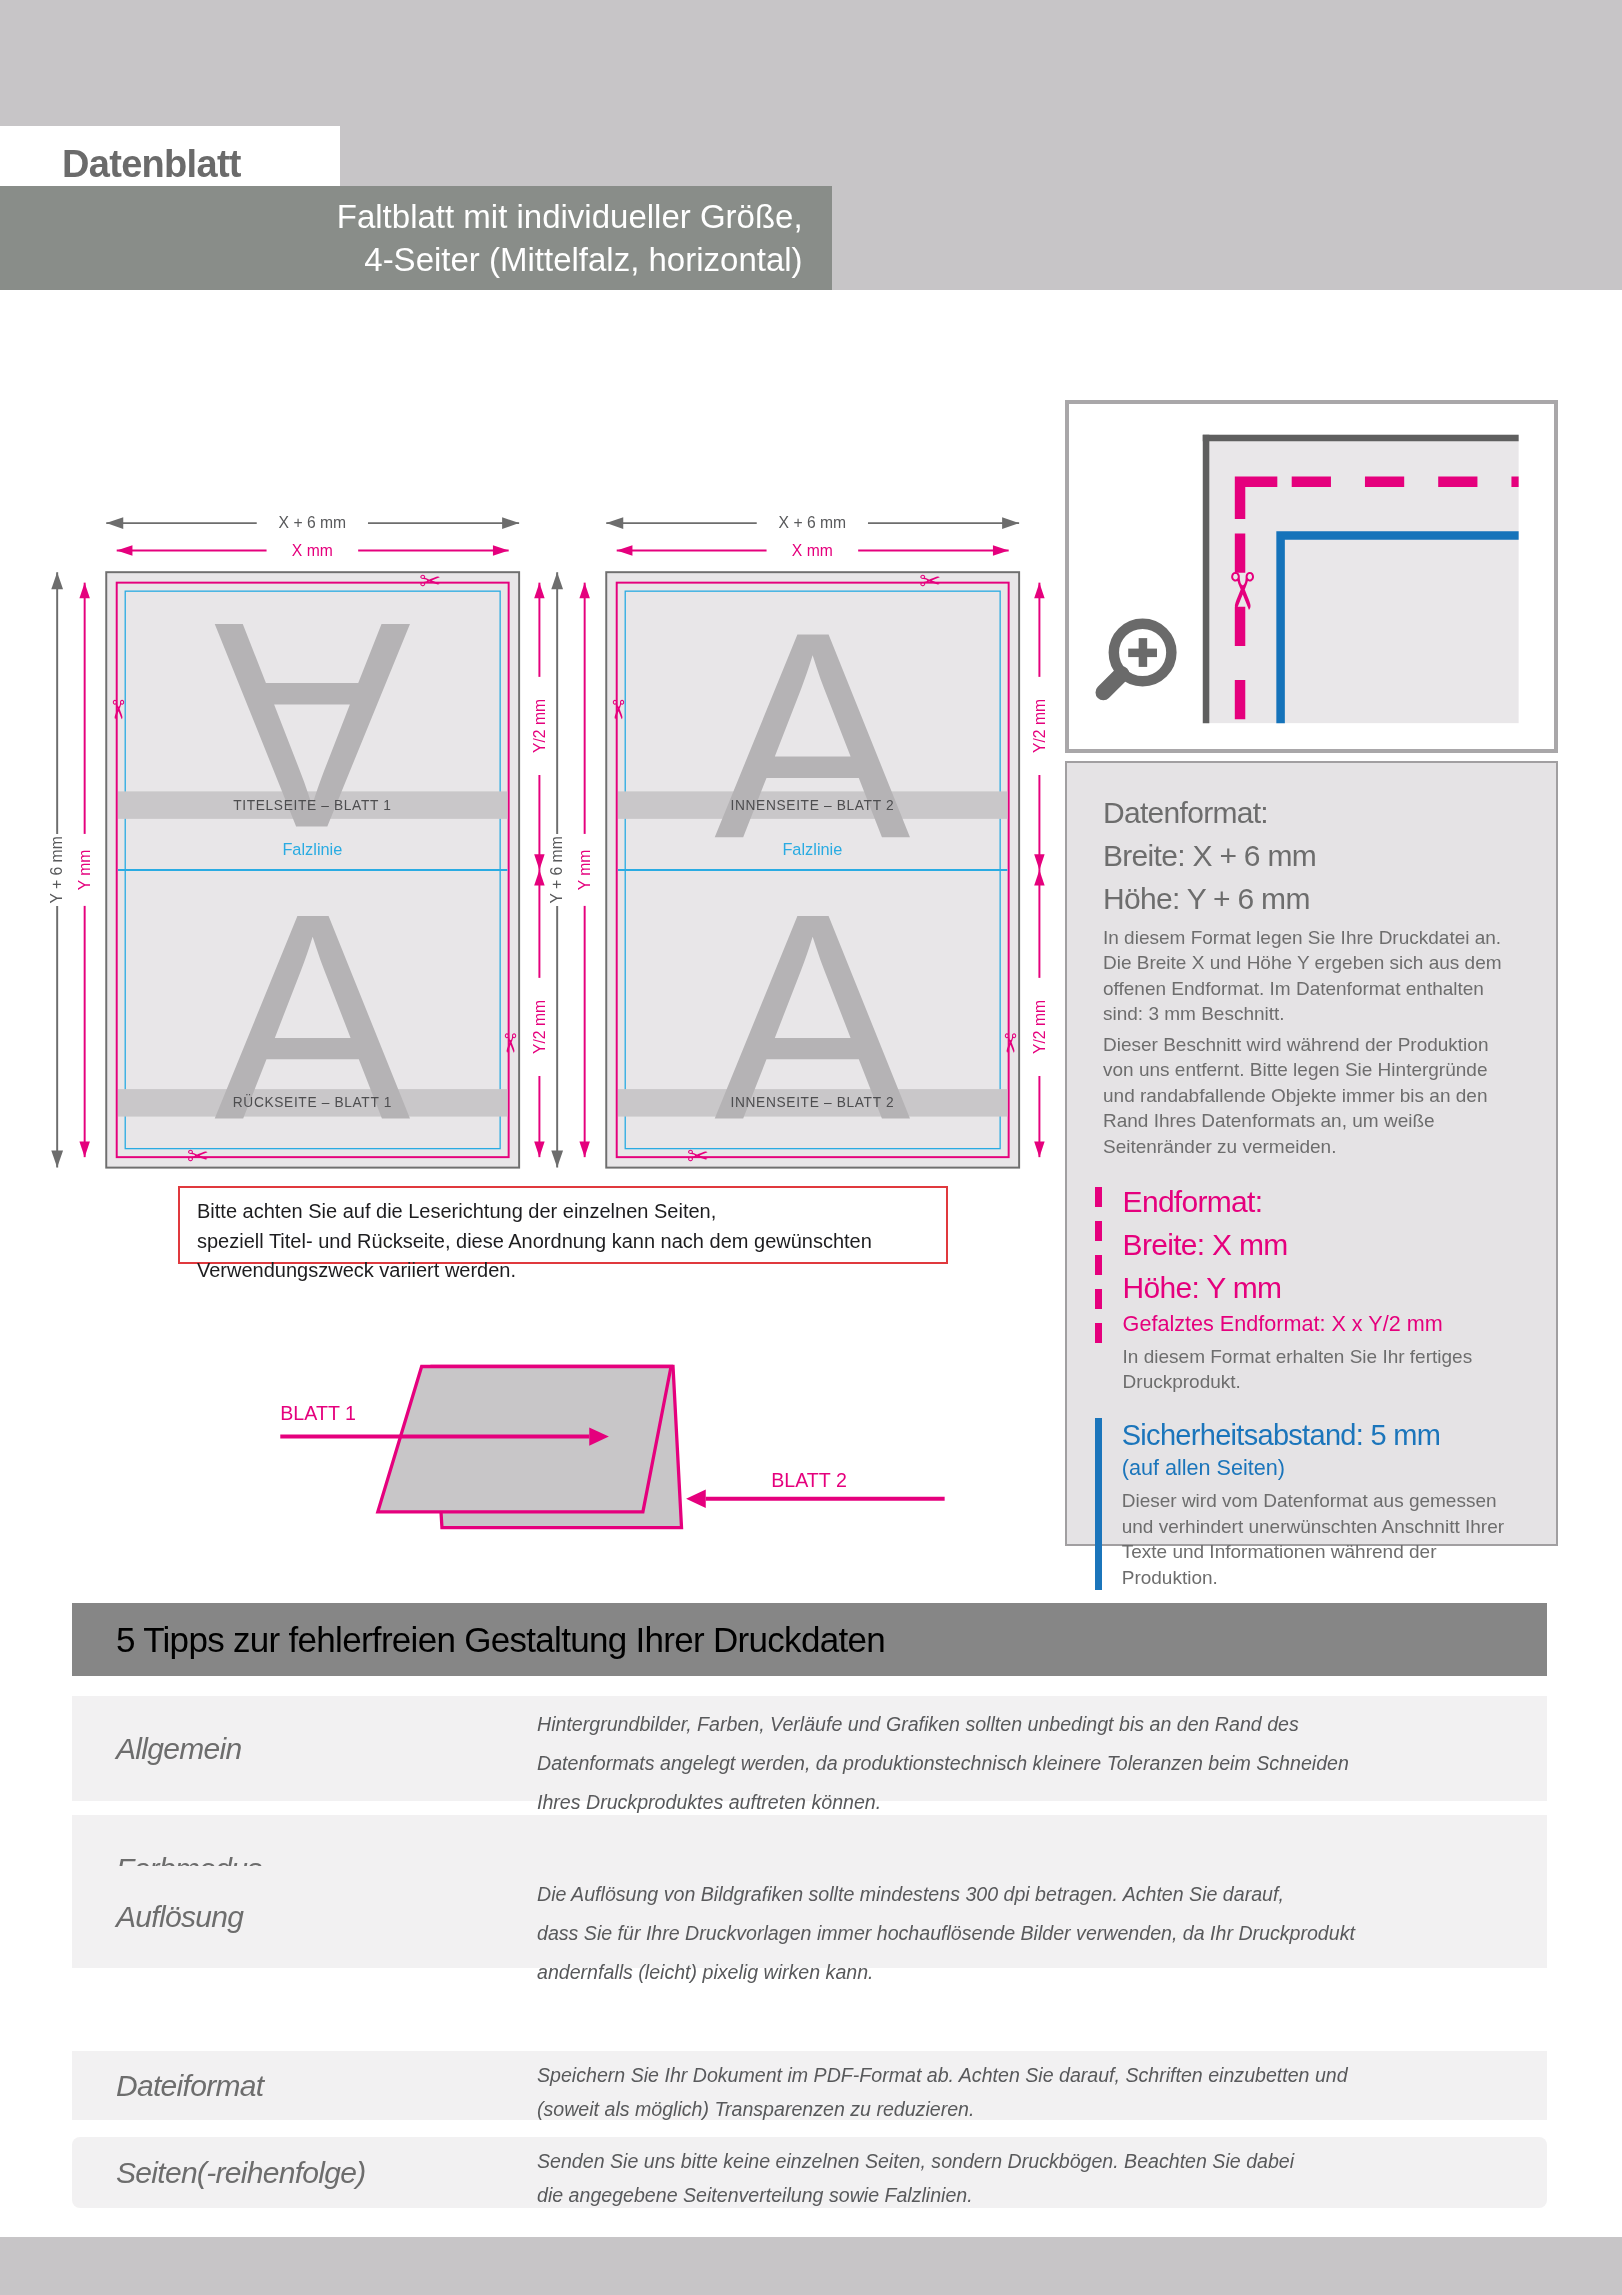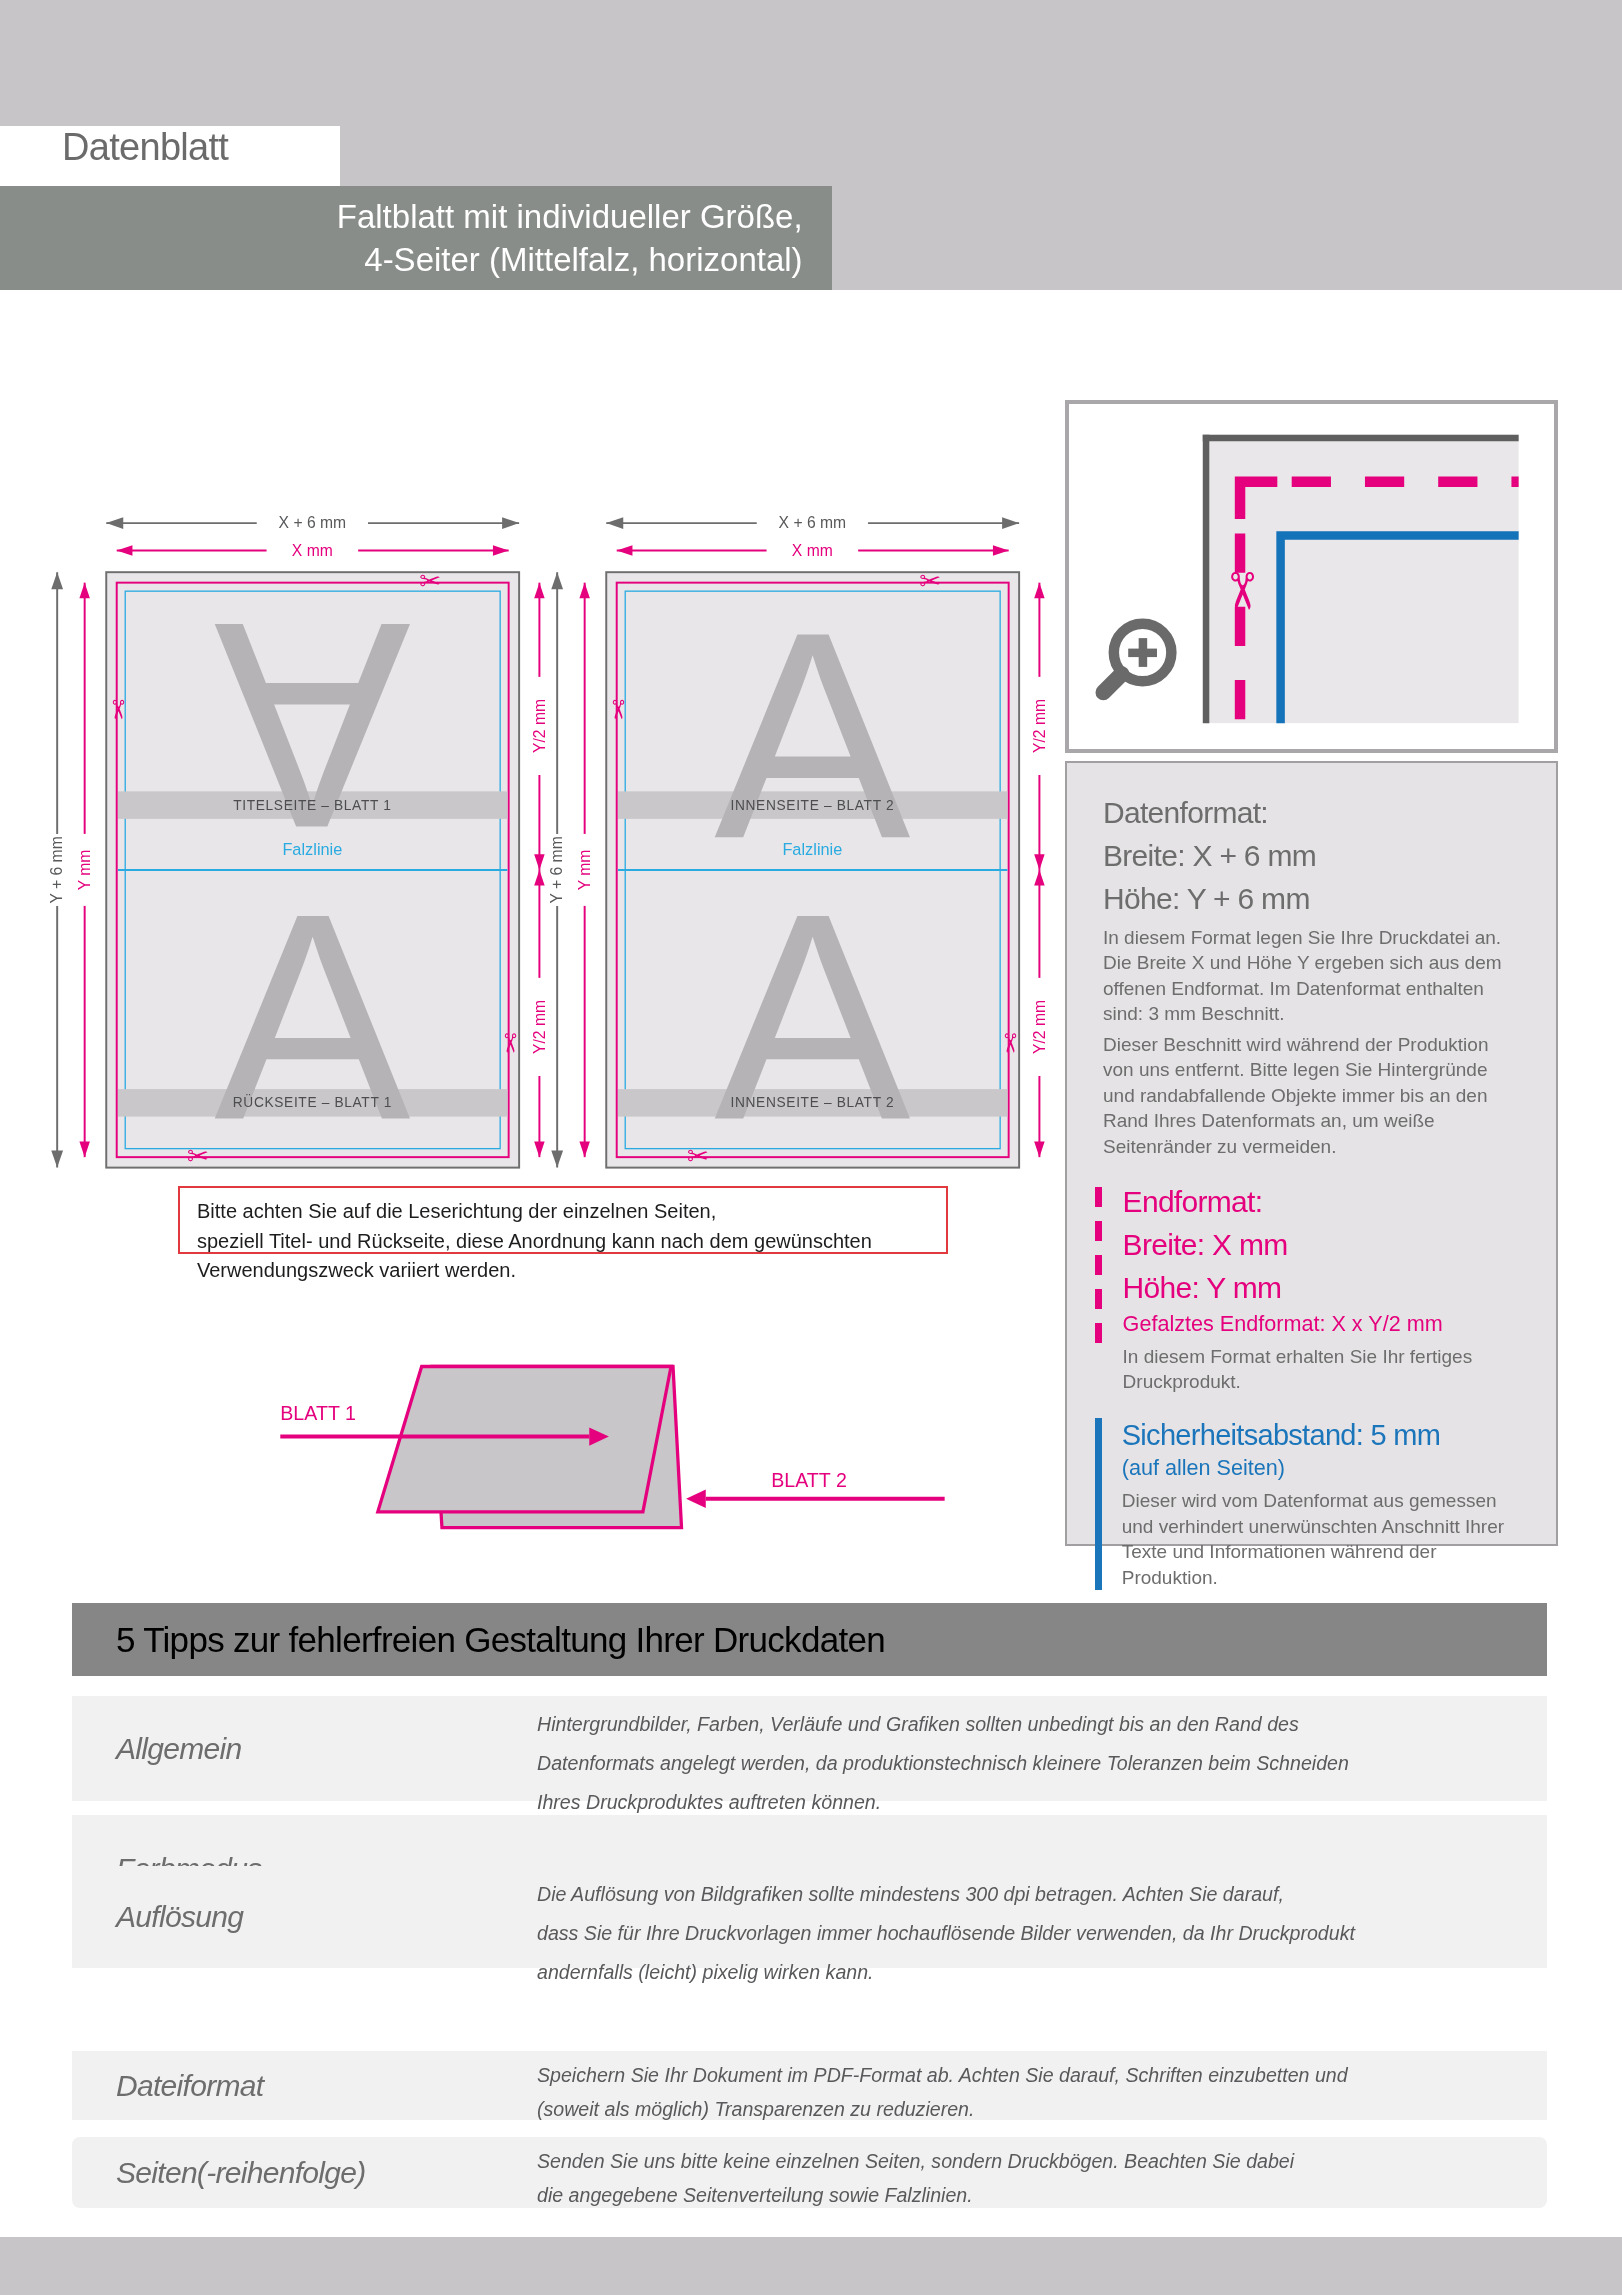--- a/index.html
+++ b/index.html
@@ -2,21 +2,21 @@
 <html style="font-size:10.5px"><head>
 <meta charset="utf-8">
 <style>
   * { margin:0; padding:0; box-sizing:border-box; }
   html,body { background:#ffffff; }
   body { font-family:"Liberation Sans","DejaVu Sans",sans-serif; }
   .page { position:relative; width:1623px; height:2295px; background:#ffffff; overflow:hidden; }
 
   
   .top-band { position:absolute; left:0; top:0; width:1623px; height:290px; background:#c7c5c7; }
-  .title-box { position:absolute; left:0; top:126px; width:340px; height:60px; background:#ffffff; display:flex; align-items:flex-start; }
+  .title-box { position:absolute; left:0; top:126px; width:340px; height:60px; background:#ffffff; display:flex; align-items:flex-end;font-weight:bold; }
   .title-box span { font-size:38px; color:#6b6b6b; padding-left:62px; letter-spacing:-0.7px; }
   .subtitle-band { position:absolute; left:0; top:186px; width:832px; height:104px; background:#898d89; display:flex; align-items:center; justify-content:flex-end; }
   .subtitle-band span { color:#ffffff; font-size:33px; line-height:43px; text-align:right; padding-right:29.4px; white-space:pre-line; }
 
   
   .panel-svg { position:absolute; width:530px; height:674px; top:510px; }
   .panel-svg text { font-family:"Liberation Sans","DejaVu Sans",sans-serif; }
   #panel1 { left:31px; } #panel2 { left:531px; }
 
   
@@ -29,21 +29,21 @@
   .block-end { margin-top:21px; padding-left:19.6px; position:relative; }
   .block-end::before { content:""; position:absolute; left:-7.9px; top:6.5px; bottom:42px; width:7.2px;
       background:repeating-linear-gradient(180deg,#e5007d 0 19.6px,transparent 19.6px 34px); }
   .block-end .h1 { color:#e5007d; }
   .block-end .h2 { font-size:21.6px; color:#e5007d; line-height:29px; }
   .block-safe { margin-top:23.6px; padding-left:19.6px; border-left:7.2px solid #1b75bb; margin-left:-7.9px; }
   .block-safe .h1 { color:#1b75bb; font-size:29px; line-height:35px; }
   .block-safe .h2 { font-size:21.6px; color:#1b75bb; line-height:30px; }
 
   
-  .note-box { position:absolute; left:178px; top:1186px; width:770px; height:68px; border:2.6px solid #e0393e; background:#ffffff; padding:9.2px 17px; }
+  .note-box { position:absolute; left:178px; top:1186px; width:770px; height:78px; border:2.6px solid #e0393e; background:#ffffff; padding:9.2px 17px; }
   .note-box p { font-size:20px; color:#1d1d1f; line-height:29.4px; white-space:pre-line; }
 
   
   .fold-svg { position:absolute; left:131px; top:1322px; width:851px; height:216px; }
   .fold-svg text { font-family:"Liberation Sans","DejaVu Sans",sans-serif; }
 
   
   .tips-band { position:absolute; left:72px; top:1603px; width:1475px; height:73px; background:#868686; display:flex; align-items:center; }
   .tips-band span { color:#000000; font-size:35px; padding-left:44px; letter-spacing:-0.7px; }
   .tip-row { position:absolute; left:72px; width:1475px; background:#f2f1f2;font-style:italic; }

